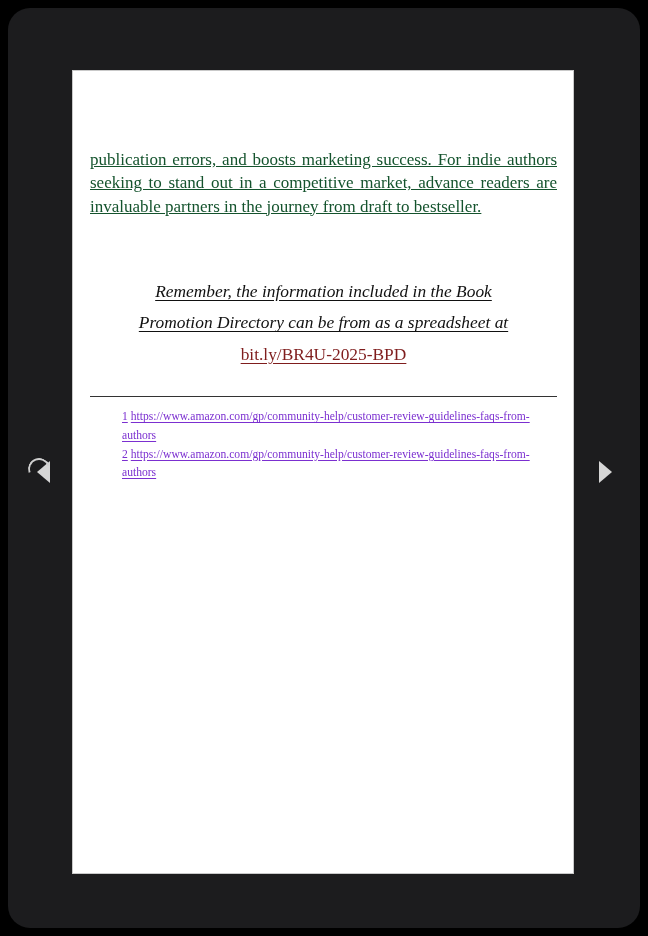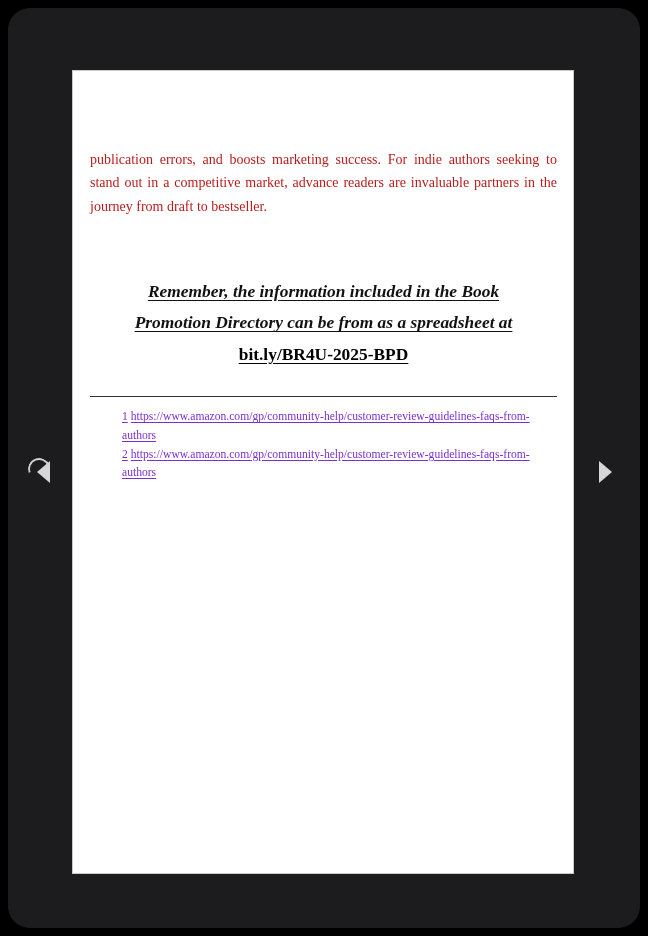--- a/index.html
+++ b/index.html
@@ -83,44 +83,45 @@
   .page-body {
     position: absolute;
     left: 17px;
     top: 77px;
     width: 467px;
   }
 
   p.para {
     margin: 0;
     font-family: "Liberation Serif", serif;
-    font-size: 14px;
+    font-size: 17px;
     line-height: 23.3px;
-    color: #b91c1c;
+    color: #14532d;
     text-align: justify;
     text-justify: inter-word;
     hyphens: none;
+    text-decoration: underline;
   }
 
   .callout {
     margin-top: 58px;
     text-align: center;
     font-family: "Liberation Serif", serif;
-    font-weight: bold;
+    font-weight: normal;
     font-style: italic;
     font-size: 17.4px;
     line-height: 31.5px;
     color: #111111;
   }
   .callout .u {
     text-decoration: underline;
     text-underline-offset: 3px;
   }
   .callout .link {
-    color: #000000;
+    color: #7f1d1d;
     text-decoration: underline;
     text-underline-offset: 3px;
     font-style: normal;
     cursor: pointer;
   }
 
   .footnote-rule {
     margin: 26px 0 0 0;
     width: 467px;
     height: 1px;

